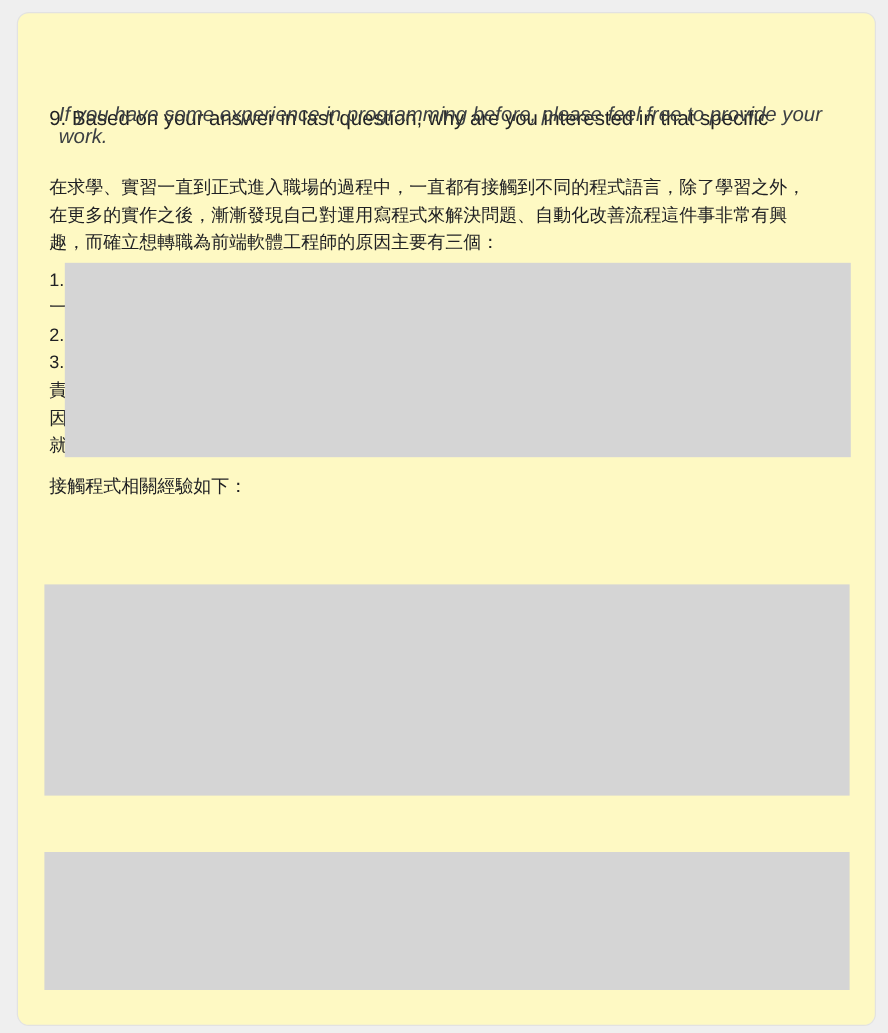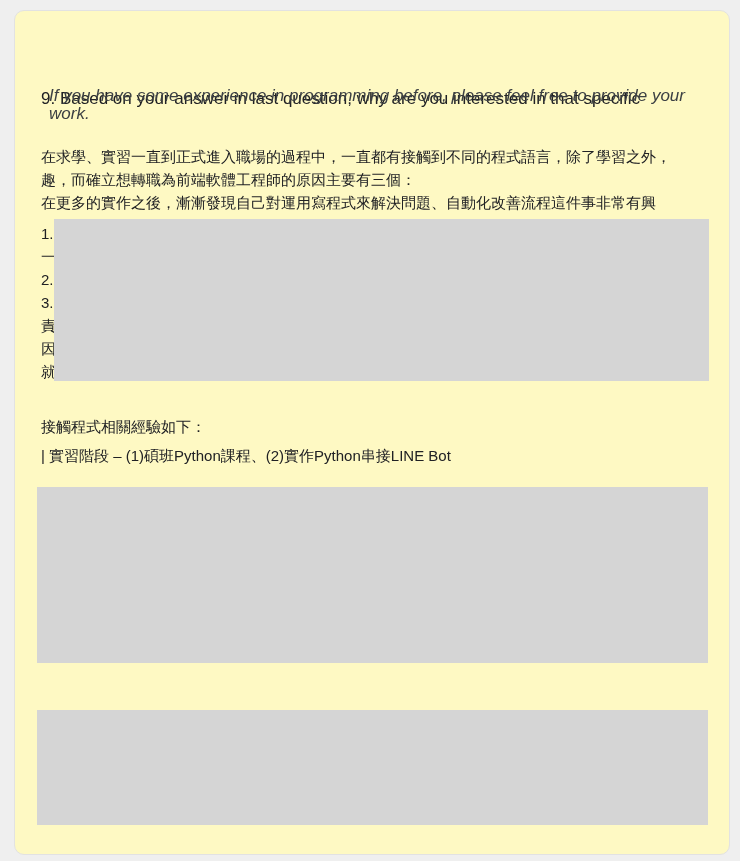--- a/index.html
+++ b/index.html
@@ -68,57 +68,56 @@
     z-index: 1;
   }
   .redaction {
     position: absolute;
     background: #d5d5d5;
     z-index: 2;
   }
   .redaction-1 { left: 39px; top: 208px; width: 655px; height: 162px; }
   .redaction-2 { left: 22px; top: 476px; width: 671px; height: 176px; }
   .redaction-3 { left: 22px; top: 699px; width: 671px; height: 115px; }
-  .p-exp-heading { position: absolute; left: 26px; top: 404px; width: 670px; }
+  .p-exp-heading { position: absolute; left: 26px; top: 384px; width: 670px; font-family: Liberation Serif, serif; }
   .p-internship  { position: absolute; left: 26px; top: 433px; width: 670px; }
   .p-work        { position: absolute; left: 26px; top: 657px; width: 670px; }
 </style>
 </head>
 <body>
 
 <div class="canvas">
   <div class="card">
 
     <div class="q-title">
       <div>9. Based on your answer in last question, why are you interested in that specific</div>
     </div>
 
     <div class="q-help">If you have some experience in programming before, please feel free to provide your work.</div>
 
     <div class="ans p-intro">
       <div>在求學、實習一直到正式進入職場的過程中，一直都有接觸到不同的程式語言，除了學習之外，</div>
+      <div>在更多的實作之後，漸漸發現自己對運用寫程式來解決問題、自動化改善流程這件事非常有興</div>
       <div>趣，而確立想轉職為前端軟體工程師的原因主要有三個：</div>
-      <div>在更多的實作之後，漸漸發現自己對運用寫程式來解決問題、自動化改善流程這件事非常有興</div>
     </div>
 
     <div class="ans list-text">
       <div>1.</div>
       <div>一</div>
       <div>2.</div>
       <div>3.</div>
       <div>責</div>
       <div>因</div>
       <div>就</div>
     </div>
 
     <div class="redaction redaction-1"></div>
 
     <div class="ans p-exp-heading">接觸程式相關經驗如下：</div>
 
-    <div class="ans p-internship">| 實習階段 – (1)碩班Python課程、(2)實作Python串接LINE Bot</div>
 
     <div class="redaction redaction-2"></div>
 
 
     <div class="redaction redaction-3"></div>
 
   </div>
 </div>
 
 </body></html>

